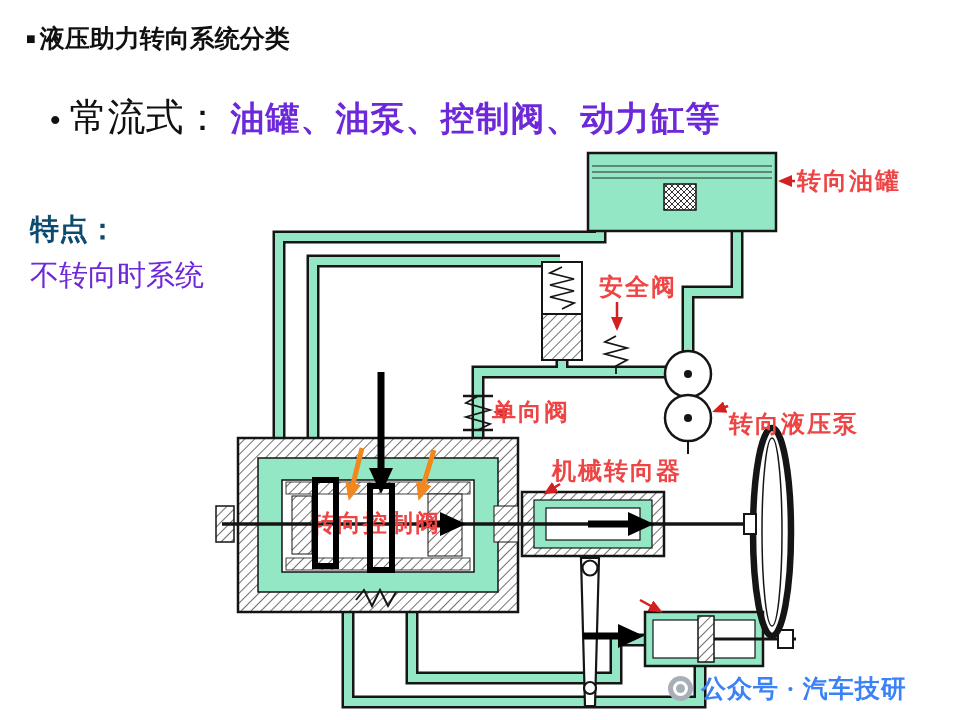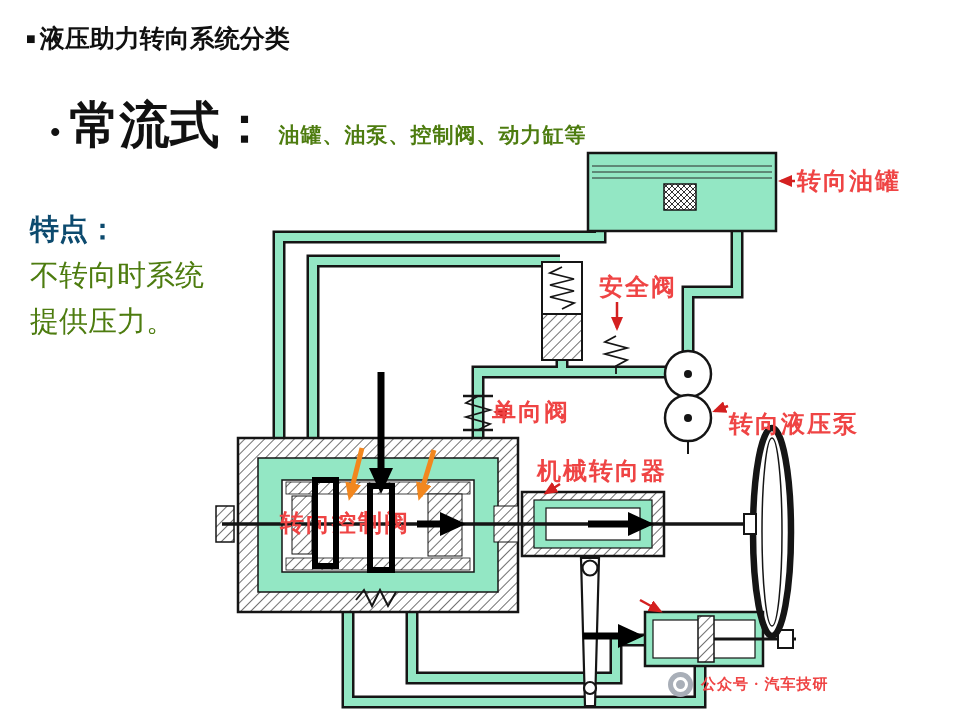--- a/index.html
+++ b/index.html
@@ -14,47 +14,47 @@
     display:flex; align-items:center; gap:4px;
     color:#101010; font-weight:bold; font-size:25px; white-space:nowrap;
   }
   .header .sq { font-size:16px; }
 
   .bullet-line {
     position:absolute; left:50px; top:92px; z-index:5;
     display:flex; align-items:baseline; gap:9px; white-space:nowrap;
   }
   .bullet-marker { font-size:30px; font-weight:bold; color:#111; }
-  .bullet-term   { font-size:50px; font-weight:bold; color:#111; }
-  .bullet-desc   { font-size:21px; font-weight:bold; color:#4d7c0f; letter-spacing:1px;text-align:center; }
+  .bullet-term   { font-size:38px; font-weight:normal; color:#111; }
+  .bullet-desc   { font-size:34px; font-weight:bold; color:#6d28d9; letter-spacing:1px;text-align:center; }
 
   .features { position:absolute; left:30px; top:206px; z-index:5; }
   .features-title { font-size:29px; font-weight:bold; line-height:46px; color:#0c4a6e; }
-  .feature-line   { font-size:29px; line-height:46px; color:#4d7c0f; white-space:nowrap; }
+  .feature-line   { font-size:29px; line-height:46px; color:#6d28d9; white-space:nowrap; }
 
   .dlabel {
     position:absolute; z-index:5; color:#ef4444; font-weight:bold;
     font-size:24px; letter-spacing:2px; white-space:nowrap;
   }
 
   .spool {
     position:absolute; z-index:6; box-sizing:border-box;
     border:6px solid #000; background:transparent;
   }
 
   .watermark {
     position:absolute; left:668px; top:672px; z-index:7;
     display:flex; align-items:center; gap:8px;
   }
   .wm-logo {
     width:25px; height:25px; border-radius:50%; background:#a9afb8;
     display:flex; align-items:center; justify-content:center;
   }
   .wm-lens { width:9px; height:9px; border:3px solid #fff; border-radius:50%; }
-  .wm-text { font-size:15px; font-weight:bold; color:#ef4444; letter-spacing:1px; white-space:nowrap; }
+  .wm-text { font-size:25px; font-weight:bold; color:#3b82f6; letter-spacing:1px; white-space:nowrap; }
 </style>
 </head>
 <body>
 
 <div class="slide">
 
   <svg class="diagram" width="960" height="720" viewBox="0 0 960 720">
     <defs>
       <pattern id="hatch" patternUnits="userSpaceOnUse" width="7" height="7" patternTransform="rotate(45)">
         <rect width="7" height="7" fill="#ffffff"></rect>
@@ -189,29 +189,28 @@
 
   <div class="bullet-line">
     <span class="bullet-marker">•</span>
     <span class="bullet-term">常流式：</span>
     <span class="bullet-desc">油罐、油泵、控制阀、动力缸等</span>
   </div>
 
   <div class="features">
     <div class="features-title">特点：</div>
     <div class="feature-line">不转向时系统</div>
-    <div class="feature-line">提供压力。</div>
   </div>
 
   <div class="dlabel" style="left:797px;top:165px">转向油罐</div>
   <div class="dlabel" style="left:599px;top:271px">安全阀</div>
   <div class="dlabel" style="left:492px;top:396px">单向阀</div>
   <div class="dlabel" style="left:729px;top:408px">转向液压泵</div>
-  <div class="dlabel" style="left:537px;top:455px">机械转向器</div>
-  <div class="dlabel" style="left:280px;top:507px">转向控制阀</div>
+  <div class="dlabel" style="left:552px;top:455px">机械转向器</div>
+  <div class="dlabel" style="left:311px;top:507px">转向控制阀</div>
 
   <div class="watermark">
     <div class="wm-logo">
       <div class="wm-lens"></div>
     </div>
     <div class="wm-text">公众号 · 汽车技研</div>
   </div>
 
 </div>
 

